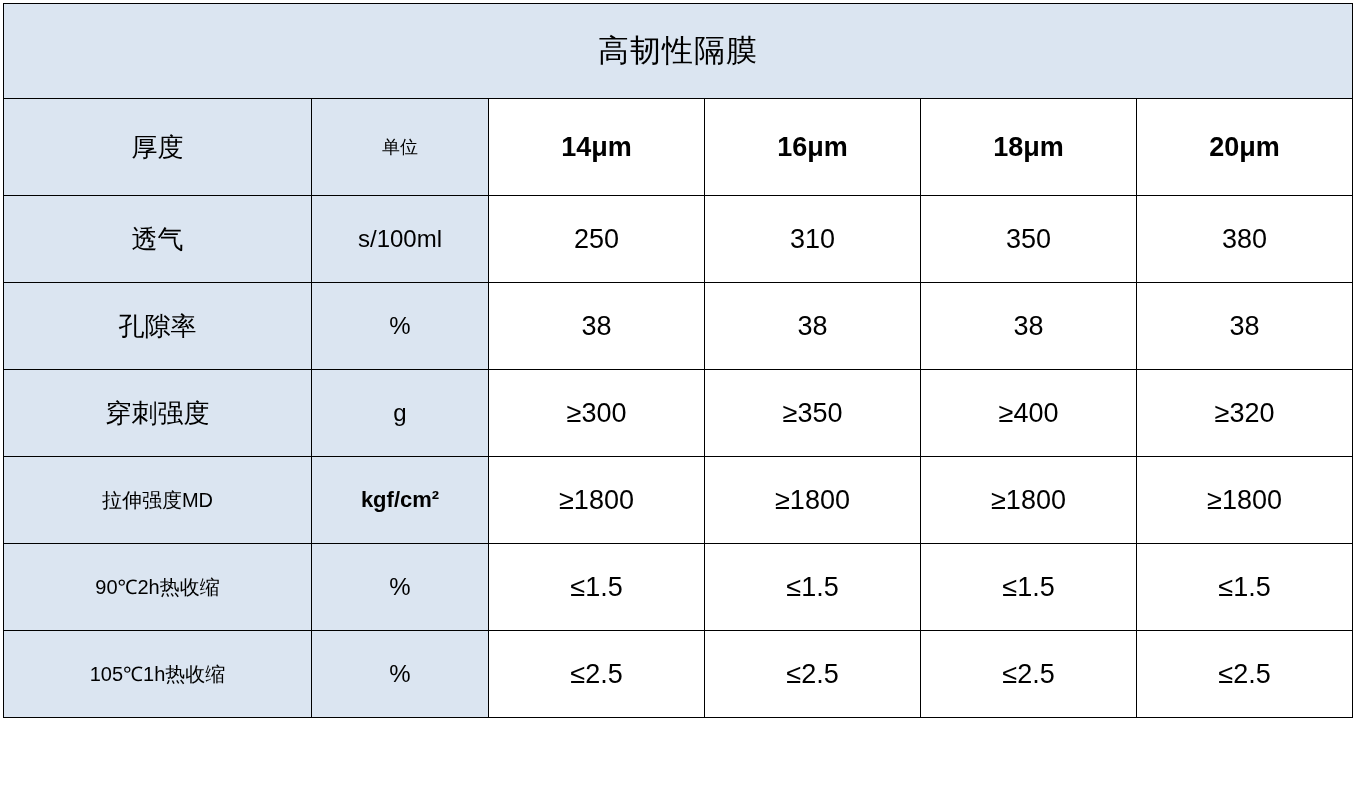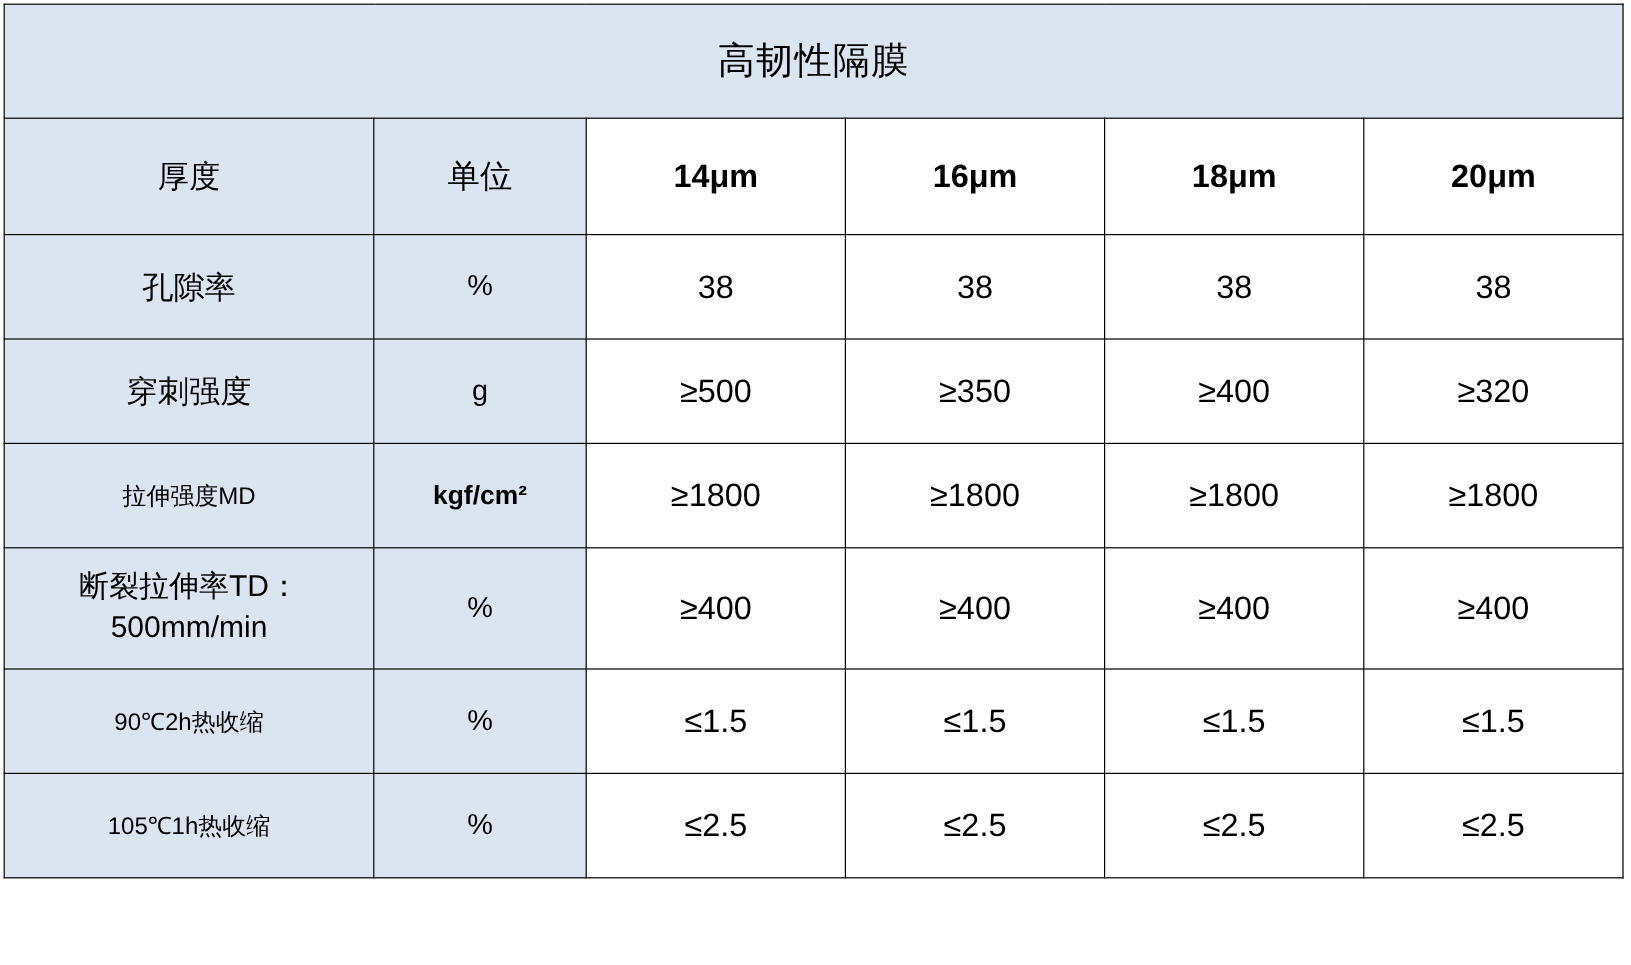--- a/index.html
+++ b/index.html
@@ -65,21 +65,21 @@
     font-size: 24px;
   }
   .row-unit.small {
     font-size: 22px;
     font-weight: bold;
   }
   .head-label-txt {
     font-size: 26px;
   }
   .head-unit-txt {
-    font-size: 27px;
+    font-size: 18px;
     margin-top: 12px;
   }
   .head-val {
     background: #ffffff;
     font-size: 27px;
     height: 90px;
     font-weight: bold;
   }
   .val {
     background: #ffffff;
@@ -108,56 +108,56 @@
       </tr>
       <tr class="header-row">
         <td class="head-label head-label-txt">厚度</td>
         <td class="head-unit head-unit-txt">单位</td>
         <td class="head-val">14μm</td>
         <td class="head-val">16μm</td>
         <td class="head-val">18μm</td>
         <td class="head-val">20μm</td>
       </tr>
 
+      <tr>
+        <td class="row-label">透气</td>
+        <td class="row-unit">s/100ml</td>
+        <td class="val">250</td>
+        <td class="val">310</td>
+        <td class="val">350</td>
+        <td class="val">380</td>
+      </tr>
 
       <tr>
         <td class="row-label">孔隙率</td>
         <td class="row-unit">%</td>
         <td class="val">38</td>
         <td class="val">38</td>
         <td class="val">38</td>
         <td class="val">38</td>
       </tr>
 
       <tr>
         <td class="row-label">穿刺强度</td>
         <td class="row-unit">g</td>
-        <td class="val">≥500</td>
+        <td class="val">≥300</td>
         <td class="val">≥350</td>
         <td class="val">≥400</td>
         <td class="val">≥320</td>
       </tr>
 
       <tr>
         <td class="row-label small">拉伸强度MD</td>
         <td class="row-unit small">kgf/cm²</td>
         <td class="val">≥1800</td>
         <td class="val">≥1800</td>
         <td class="val">≥1800</td>
         <td class="val">≥1800</td>
       </tr>
 
-      <tr>
-        <td class="row-label tall">断裂拉伸率TD：500mm/min</td>
-        <td class="row-unit">%</td>
-        <td class="val">≥400</td>
-        <td class="val">≥400</td>
-        <td class="val">≥400</td>
-        <td class="val">≥400</td>
-      </tr>
 
       <tr>
         <td class="row-label small">90℃2h热收缩</td>
         <td class="row-unit">%</td>
         <td class="val">≤1.5</td>
         <td class="val">≤1.5</td>
         <td class="val">≤1.5</td>
         <td class="val">≤1.5</td>
       </tr>
 

